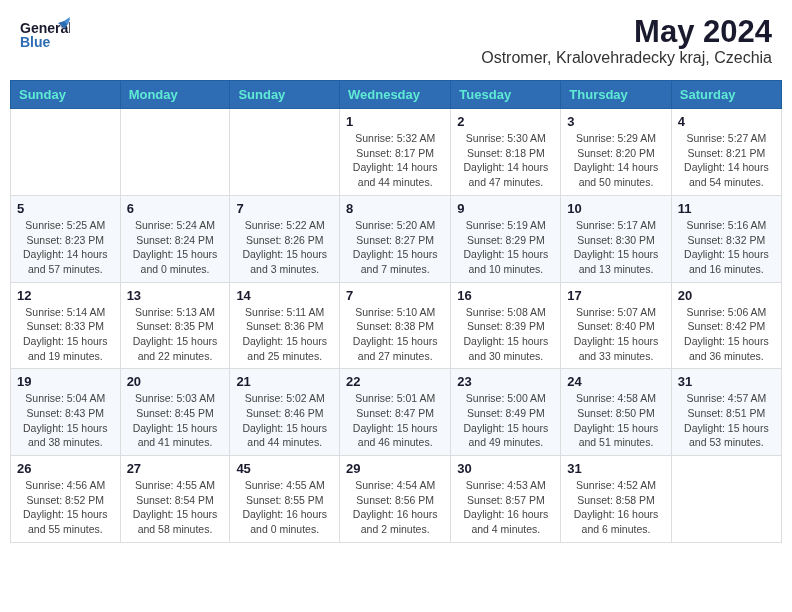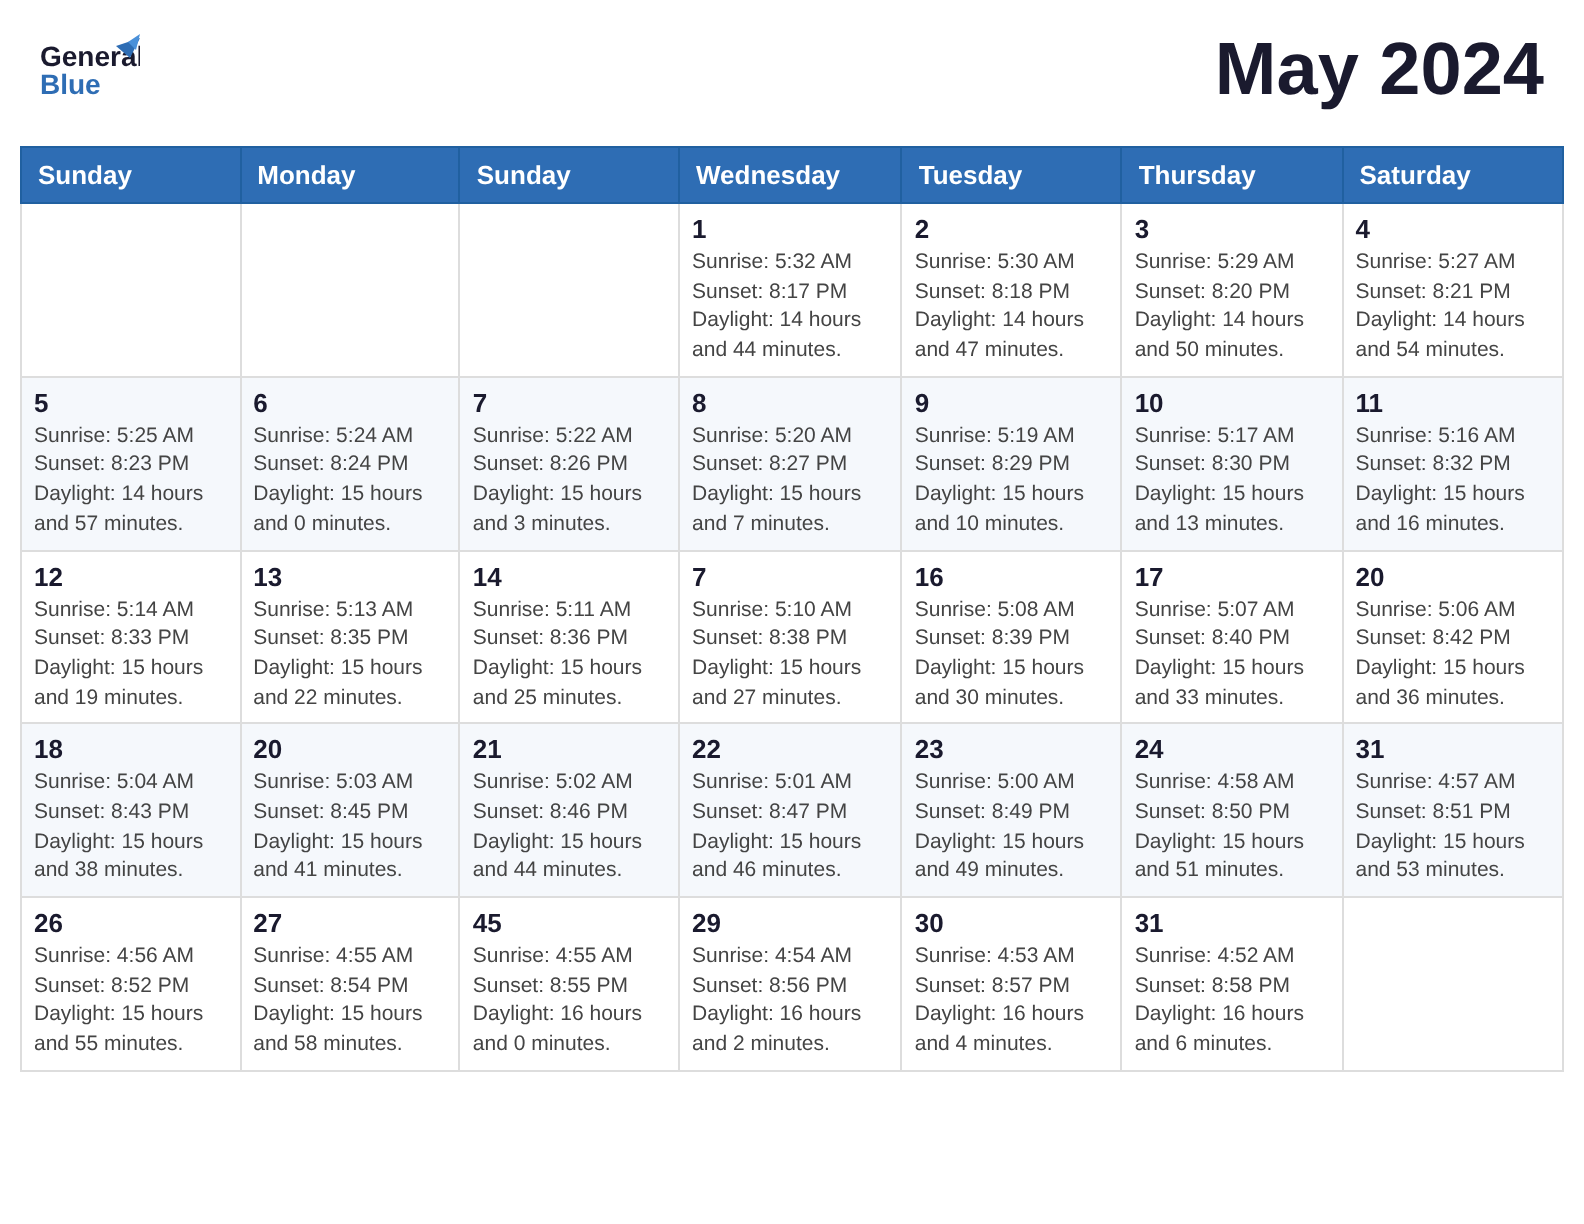--- a/index.html
+++ b/index.html
@@ -14,38 +14,38 @@
       display: flex;
       justify-content: space-between;
       align-items: flex-start;
       margin-bottom: 8px;
       padding: 5px 10px;
     }
     .title-section {
       text-align: right;
     }
     .month-title {
-      font-size: 37px;
+      font-size: 31px;
       font-weight: bold;
       color: #1a1a2e;
       line-height: 1.1;
       text-align: right;
     }
     .location-title {
       font-size: 16px;
       color: #333;
     }
     .calendar {
       width: 100%;
       border-collapse: collapse;
       border: 1px solid #ccc;
     }
     .calendar th {
       background-color: #2e6db4;
-      color: #ffffff;
+      color: #5eead4;
       text-align: left;
       padding: 6px 8px;
       font-size: 13px;
       font-weight: bold;
       border: 1px solid #2060a0;
     }
     .calendar td {
       vertical-align: top;
       padding: 5px 6px;
       border: 1px solid #ddd;
@@ -62,20 +62,21 @@
       font-size: 13px;
       font-weight: bold;
       color: #1a1a2e;
       display: block;
       margin-bottom: 2px;
     }
     .day-info {
       font-size: 10.5px;
       color: #444;
       line-height: 1.4;
+      text-align: center;
     }
     .empty-cell {
       background: #f9f9f9;
     }
     .logo-container {
       display: flex;
       align-items: center;
       gap: 2px;
     }
   </style>
@@ -86,20 +87,21 @@
   <div class="logo-container">
     <svg width="50" height="45" viewBox="0 0 50 45">
       <text x="0" y="18" font-size="14" font-weight="bold" fill="#1a1a2e" font-family="Arial">General</text>
       <text x="0" y="32" font-size="14" font-weight="bold" fill="#2e6db4" font-family="Arial">Blue</text>
       <polygon points="38,8 50,4 45,14" fill="#2e6db4"></polygon>
       <polygon points="44,6 50,2 48,10" fill="#4a90d9"></polygon>
     </svg>
   </div>
   <div class="title-section">
     <div class="month-title">May 2024</div>
+    <div class="location-title">Ostromer, Kralovehradecky kraj, Czechia</div>
   </div>
 </div>
 
 <table class="calendar">
   <thead>
     <tr>
     <th>Sunday</th>
         <th>Monday</th>
         <th>Sunday</th>
         <th>Wednesday</th>
@@ -185,21 +187,21 @@
           <span class="day-number">17</span>
           <div class="day-info">Sunrise: 5:07 AM<br>Sunset: 8:40 PM<br>Daylight: 15 hours and 33 minutes.</div>
         </td>
         <td>
           <span class="day-number">20</span>
           <div class="day-info">Sunrise: 5:06 AM<br>Sunset: 8:42 PM<br>Daylight: 15 hours and 36 minutes.</div>
         </td>
       </tr>
       <tr>
         <td>
-          <span class="day-number">18</span>
+          <span class="day-number">19</span>
           <div class="day-info">Sunrise: 5:04 AM<br>Sunset: 8:43 PM<br>Daylight: 15 hours and 38 minutes.</div>
         </td>
         <td>
           <span class="day-number">20</span>
           <div class="day-info">Sunrise: 5:03 AM<br>Sunset: 8:45 PM<br>Daylight: 15 hours and 41 minutes.</div>
         </td>
         <td>
           <span class="day-number">21</span>
           <div class="day-info">Sunrise: 5:02 AM<br>Sunset: 8:46 PM<br>Daylight: 15 hours and 44 minutes.</div>
         </td>

